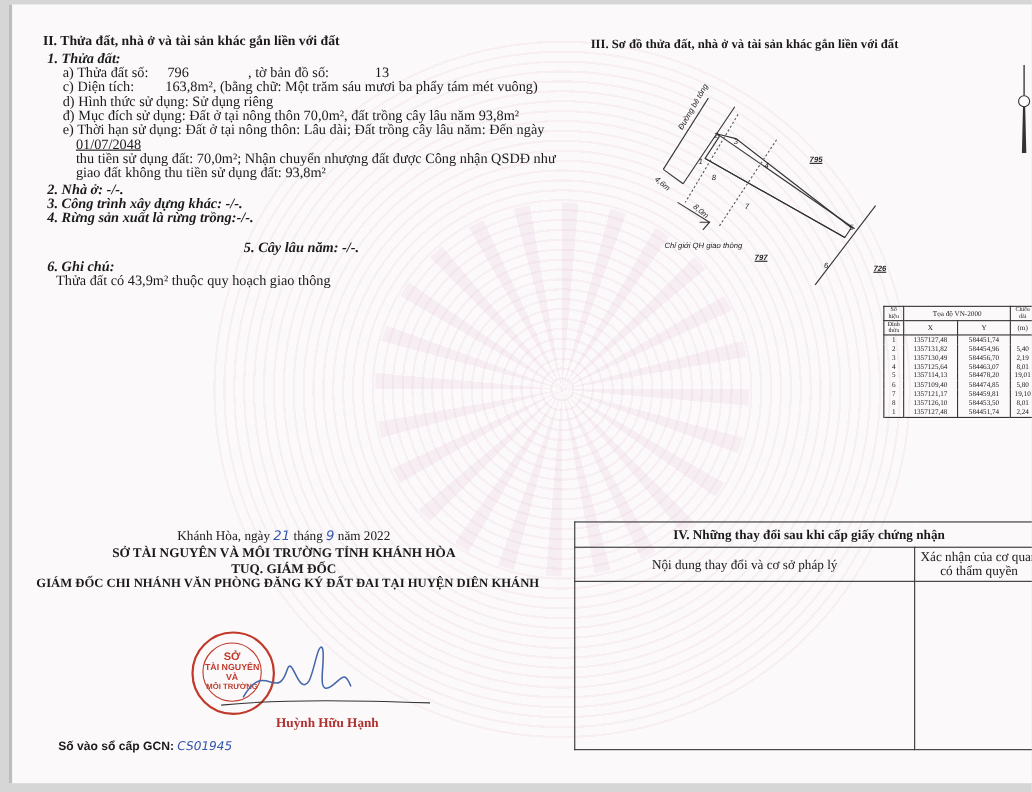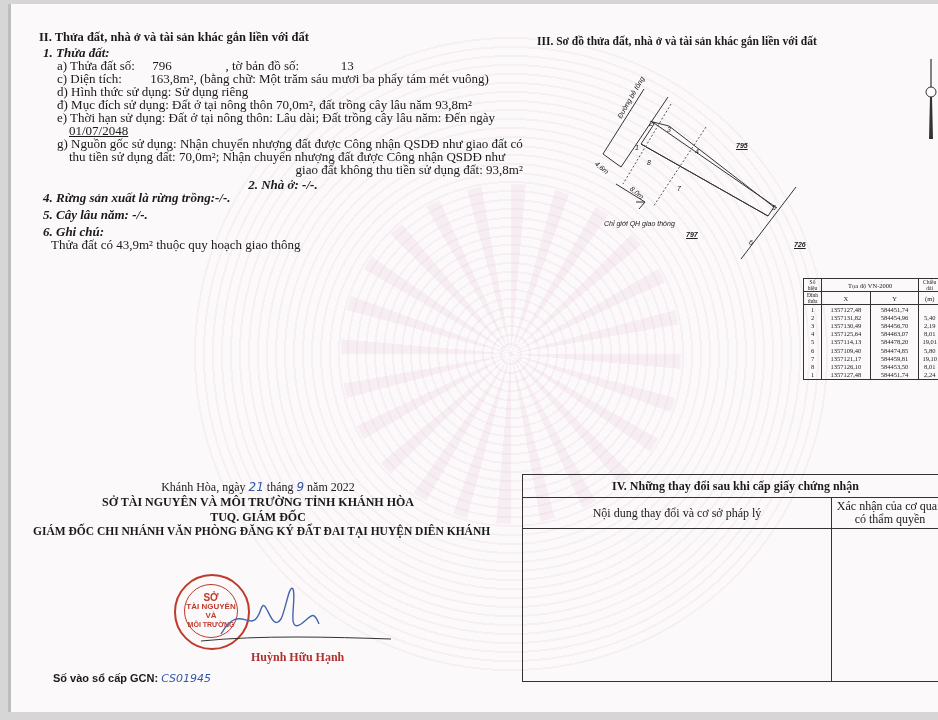--- a/index.html
+++ b/index.html
@@ -102,29 +102,26 @@
     </div>
     <div class="line indent">
       <span>đ) Mục đích sử dụng:</span>
       <span>Đất ở tại nông thôn 70,0m², đất trồng cây lâu năm 93,8m²</span>
     </div>
     <div class="line indent">
       <span>e) Thời hạn sử dụng:</span>
       <span>Đất ở tại nông thôn: Lâu dài; Đất trồng cây lâu năm: Đến ngày</span>
     </div>
     <div class="line" style="padding-left:26px;text-decoration:underline;">01/07/2048</div>
-    <div class="line indent">
-      <span>g) Nguồn gốc sử dụng:</span>
-      <span>Nhận chuyển nhượng đất được Công nhận QSDĐ như giao đất có</span>
-    </div>
     <div class="line" style="padding-left:26px;">thu tiền sử dụng đất: 70,0m²; Nhận chuyển nhượng đất được Công nhận QSDĐ như</div>
-    <div class="line" style="padding-left:26px;text-align:right;">giao đất không thu tiền sử dụng đất: 93,8m²</div>
-    <div class="line ital" style="margin-top:2px;text-align:center;">2. Nhà ở: -/-.</div>
+    <div class="line" style="padding-left:26px;">giao đất không thu tiền sử dụng đất: 93,8m²</div>
+    <div class="line ital" style="margin-top:2px;">2. Nhà ở: -/-.</div>
+    <div class="line ital">3. Công trình xây dựng khác: -/-.</div>
     <div class="line ital">4. Rừng sản xuất là rừng trồng:-/-.</div>
-    <div class="line ital" style="margin-top:4px;">5. Cây lâu năm: -/-.</div>
+    <div class="line ital" style="margin-top:14px;text-align:center;">5. Cây lâu năm: -/-.</div>
     <div class="line ital" style="margin-top:4px;">6. Ghi chú:</div>
     <div class="line" style="padding-left:8px;">Thửa đất có 43,9m² thuộc quy hoạch giao thông</div>
   </div>
 
   <div class="abs" style="left:22px; top:476px; width:450px;">
     <div class="center-text">
       <span>Khánh Hòa, ngày</span>
       <span class="hand">21</span>
       <span>tháng</span>
       <span class="hand">9</span>

